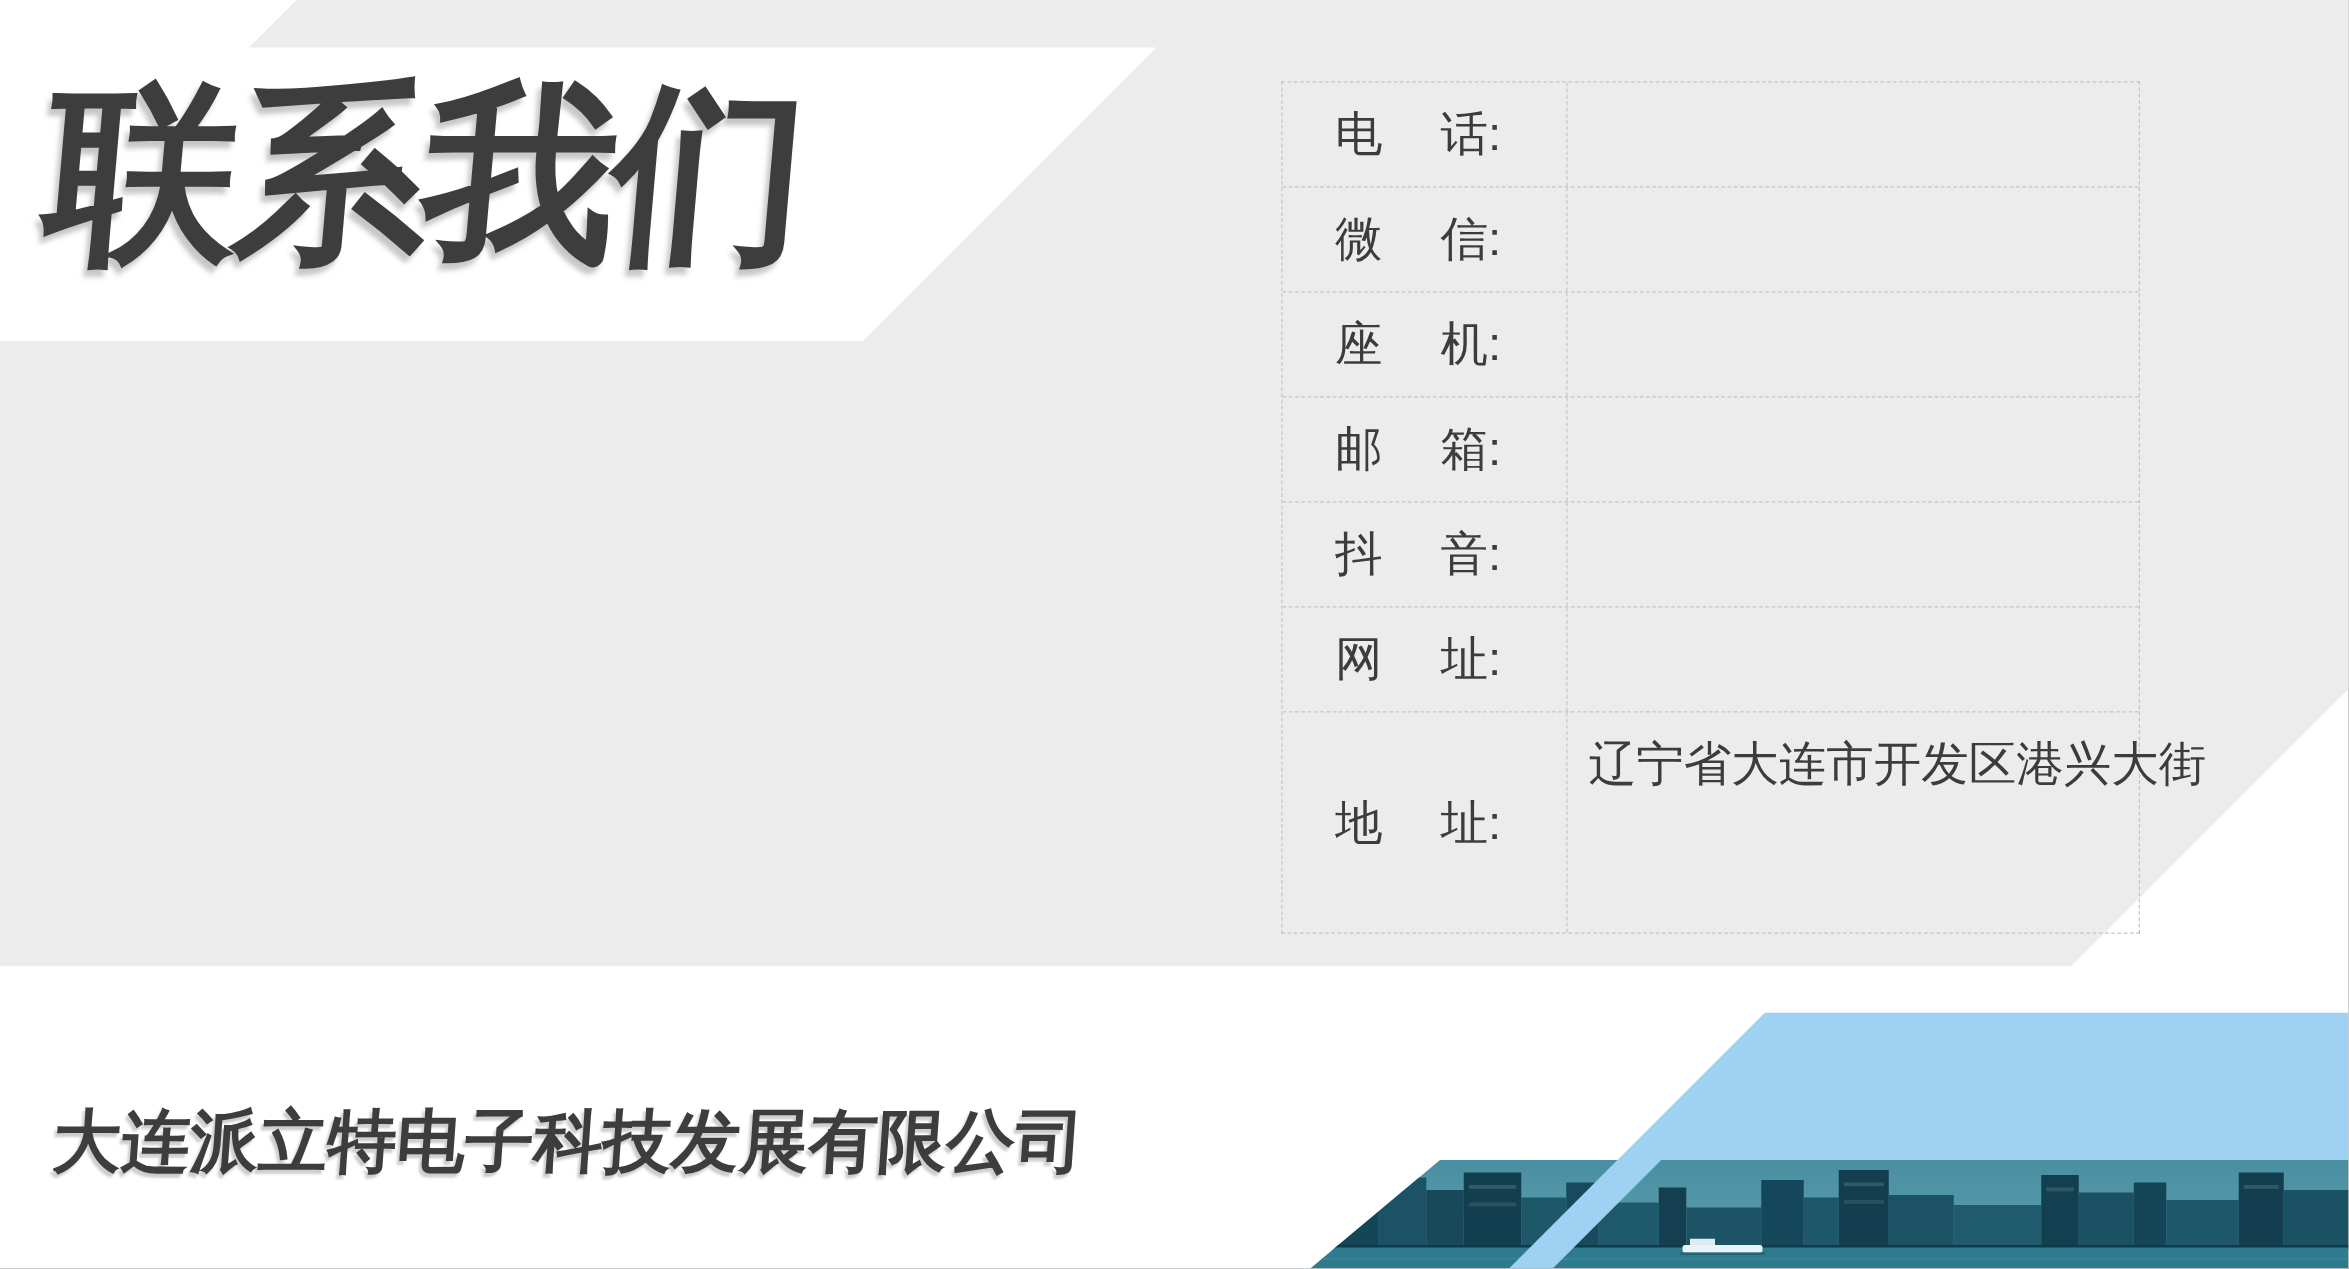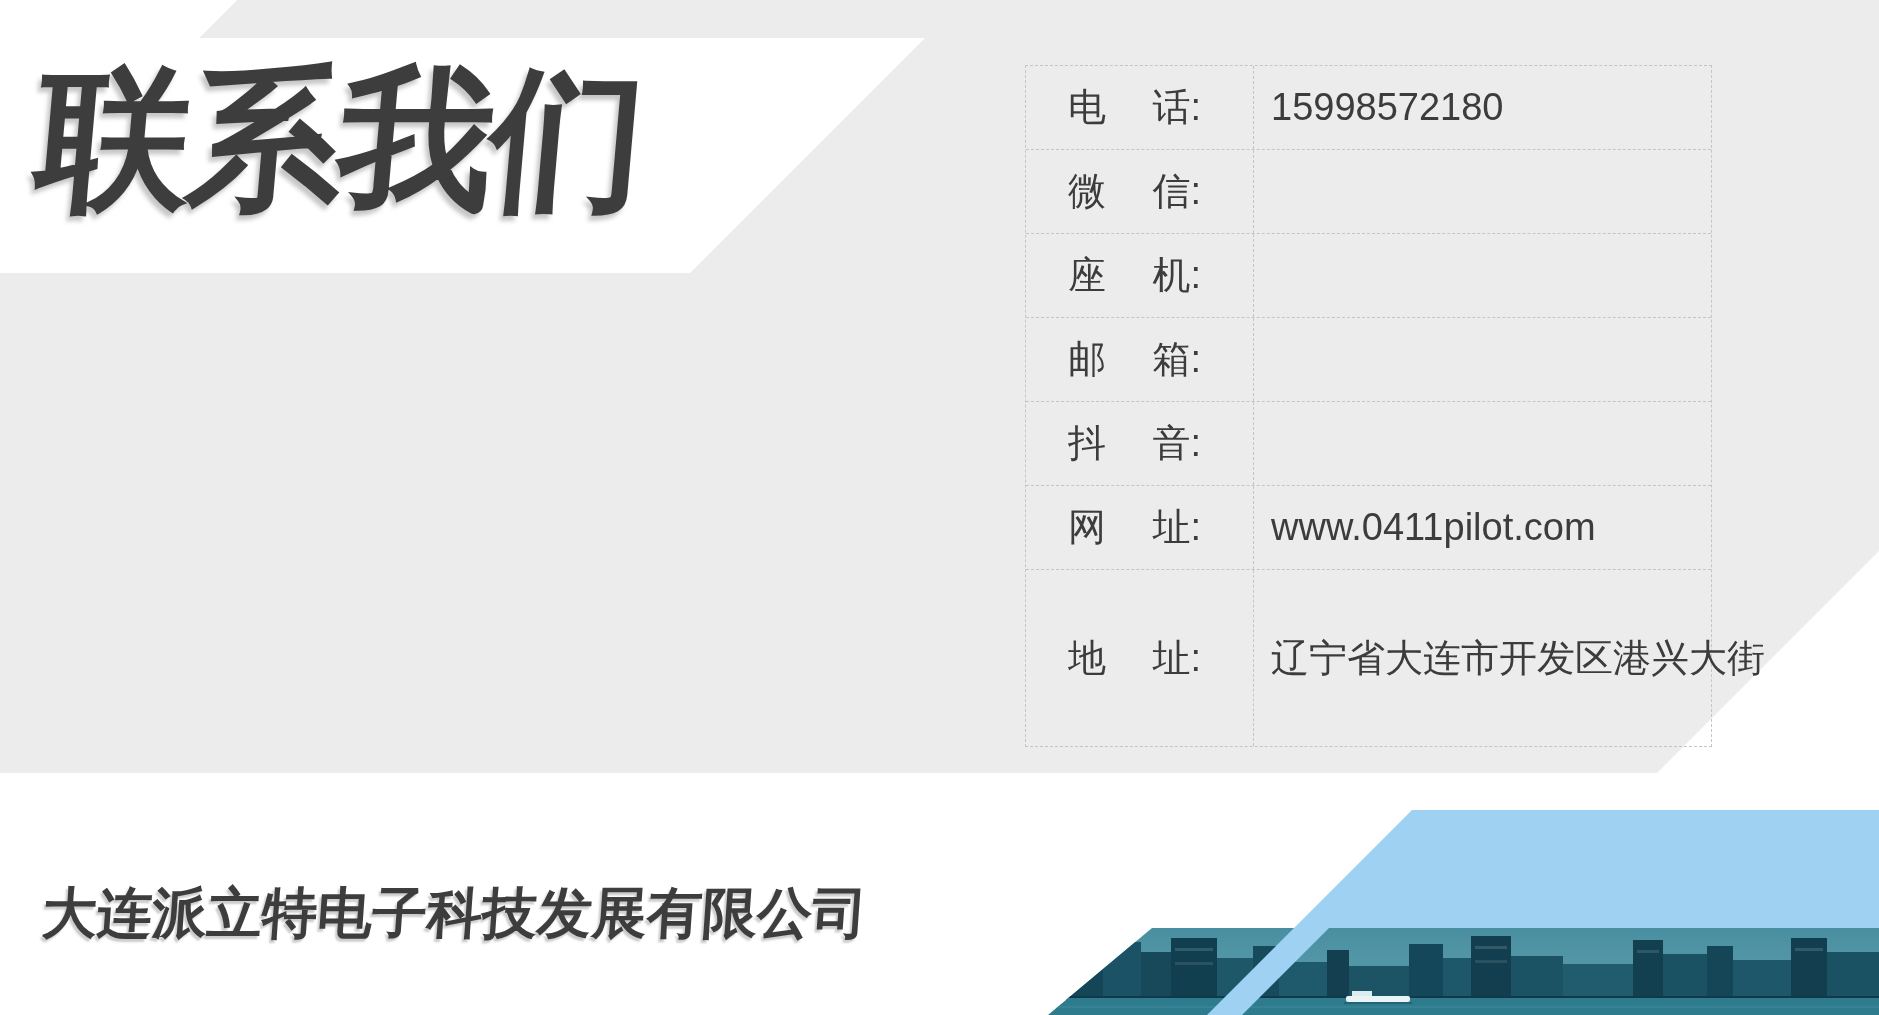--- a/index.html
+++ b/index.html
@@ -60,21 +60,21 @@
     font-size:38px;
   }
   .ct-value{
     flex:1;
     display:flex;align-items:center;
     padding-left:17px;
     font-size:38px;
     white-space:nowrap;
   }
   .ct-value.two-line{
-    flex-direction:column;
+    flex-direction:row;
     align-items:flex-start;
     justify-content:center;
   }
   .ct-value.two-line span{display:block;line-height:85px;font-size:38px;}
   
   .company-name{
     position:absolute;left:40px;top:880px;
     font-size:55px;line-height:66px;
     font-weight:800;
     color:#3d3d3d;
@@ -108,21 +108,20 @@
 
   <div class="contact-table">
 
     <div class="ct-row">
       <div class="ct-label">
         <span class="lbl-inner">
           <span>电</span>
           <span>话:</span>
         </span>
       </div>
-      <div class="ct-value">15998572180</div>
     </div>
 
     <div class="ct-row">
       <div class="ct-label">
         <span class="lbl-inner">
           <span>微</span>
           <span>信:</span>
         </span>
       </div>
     </div>
@@ -154,21 +153,20 @@
       </div>
     </div>
 
     <div class="ct-row">
       <div class="ct-label">
         <span class="lbl-inner">
           <span>网</span>
           <span>址:</span>
         </span>
       </div>
-      <div class="ct-value">www.0411pilot.com</div>
     </div>
 
     <div class="ct-row">
       <div class="ct-label">
         <span class="lbl-inner">
           <span>地</span>
           <span>址:</span>
         </span>
       </div>
       <div class="ct-value two-line">

